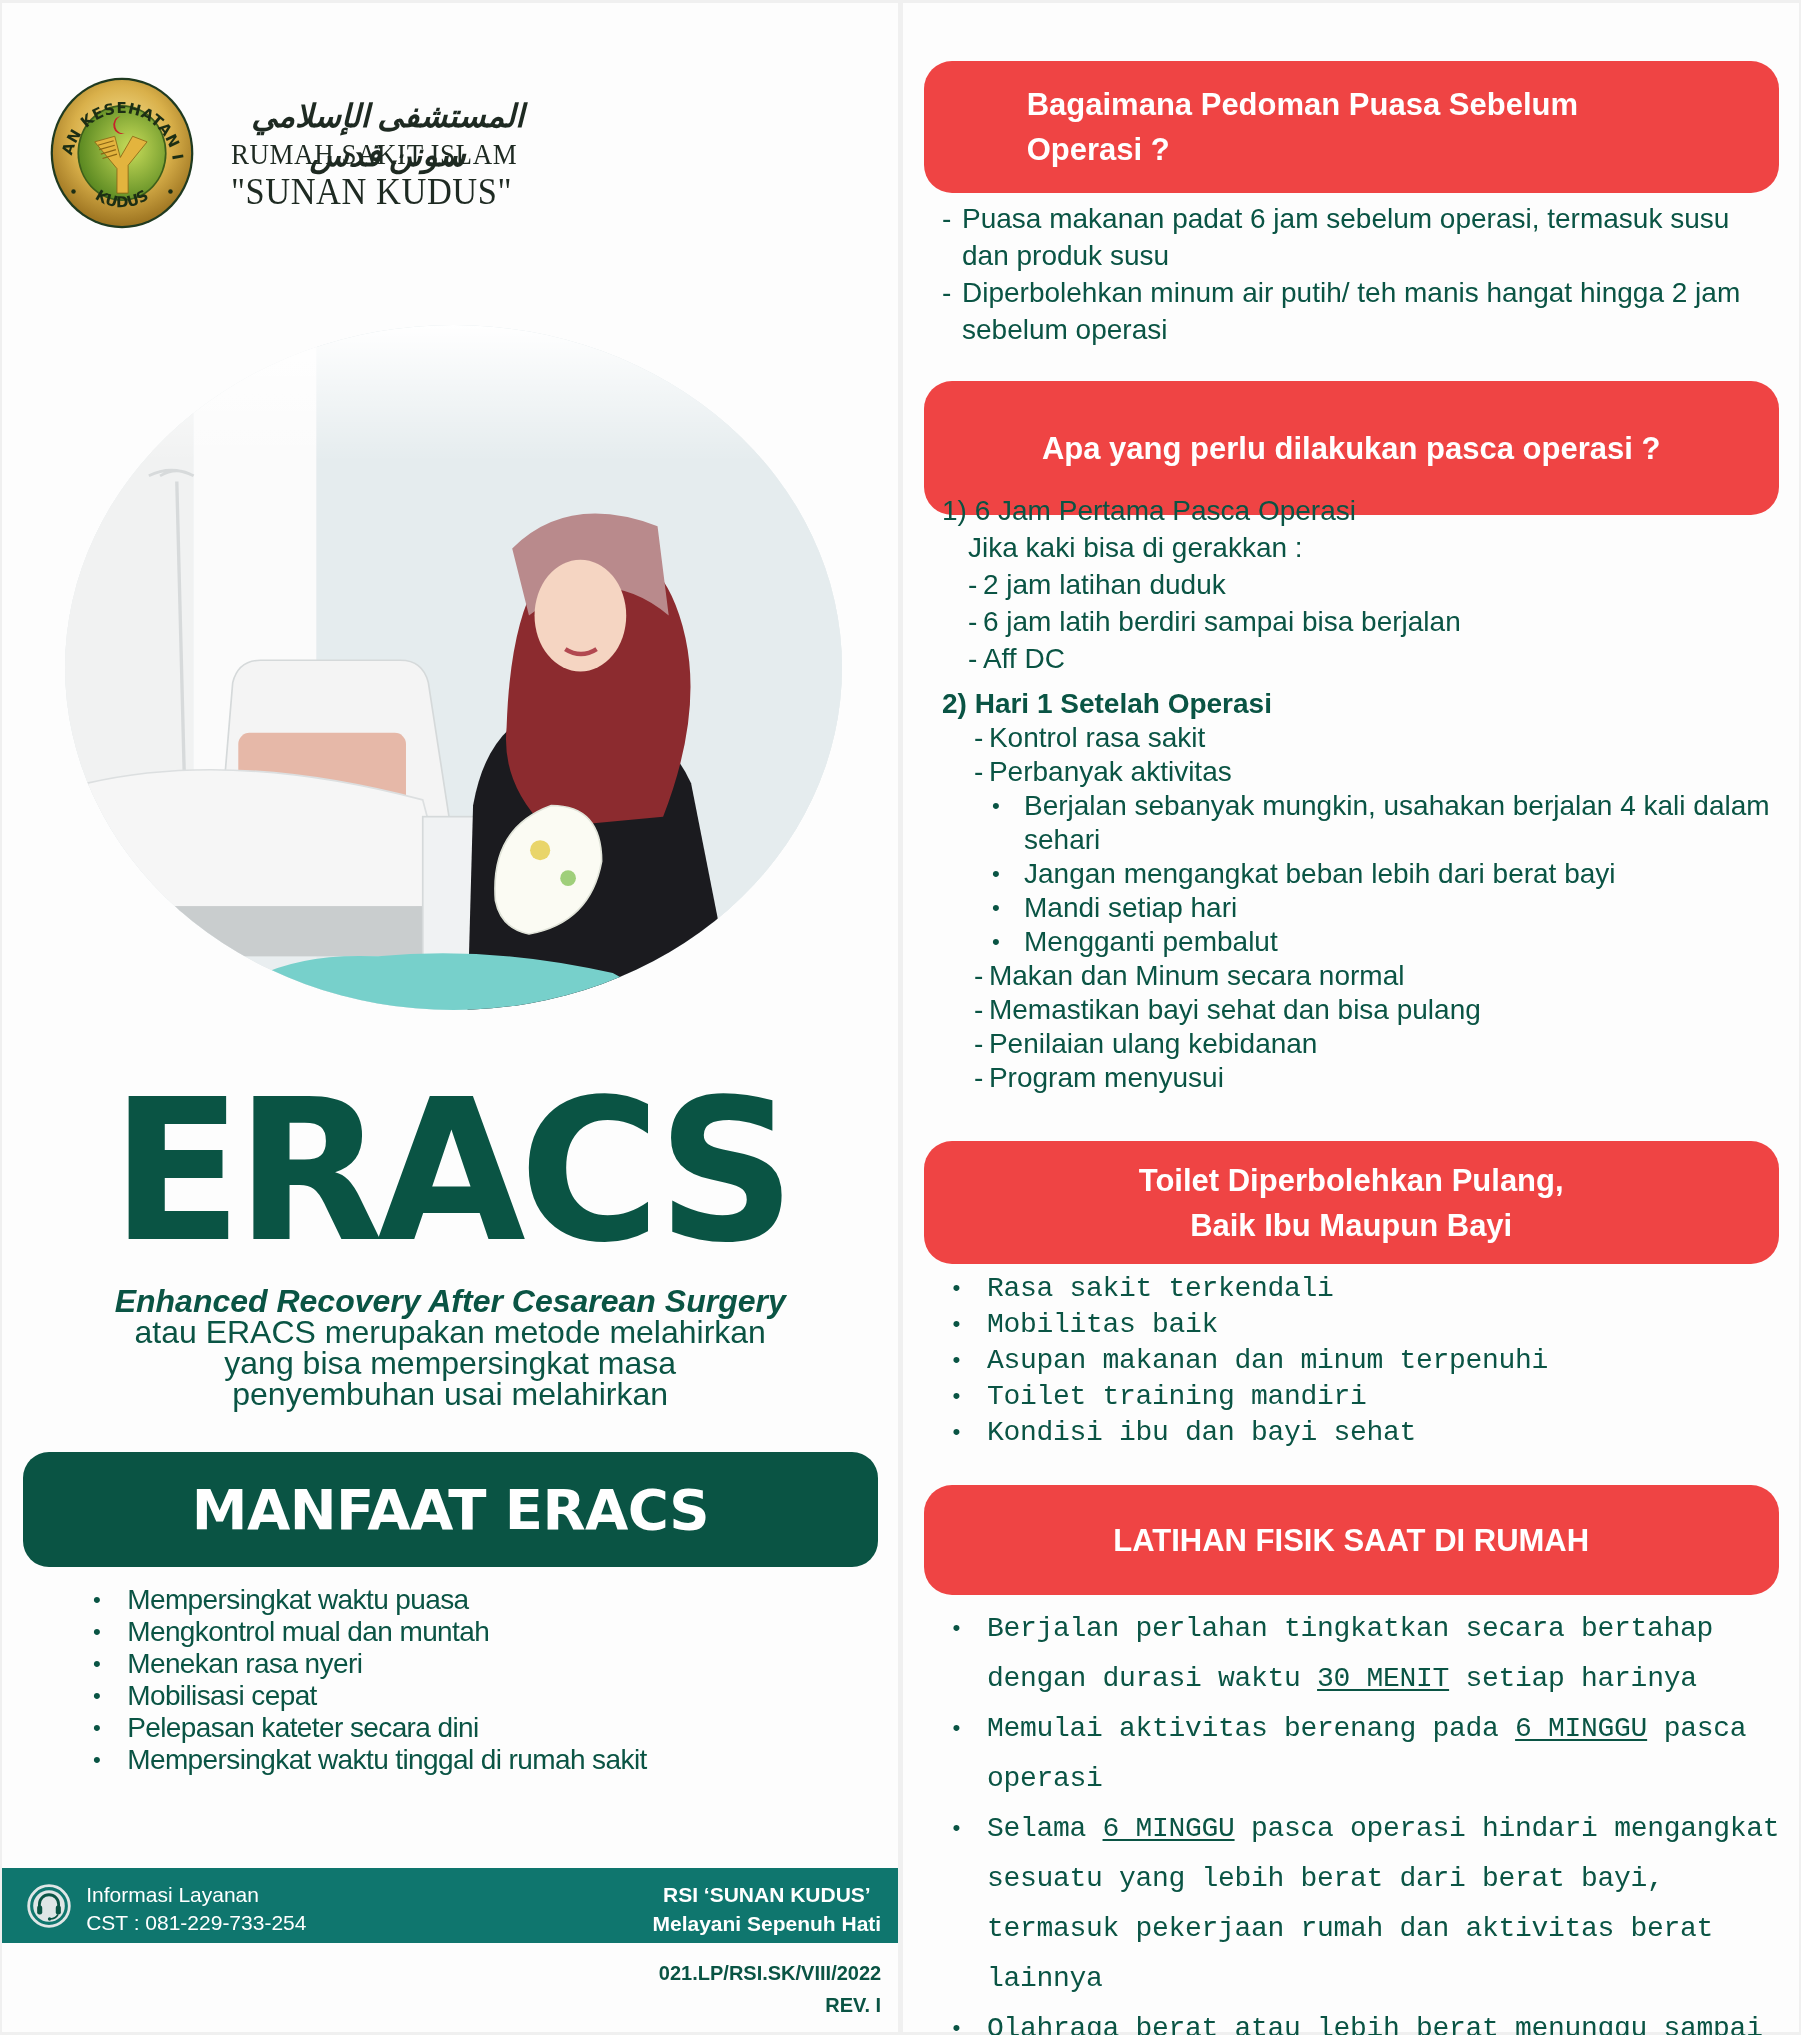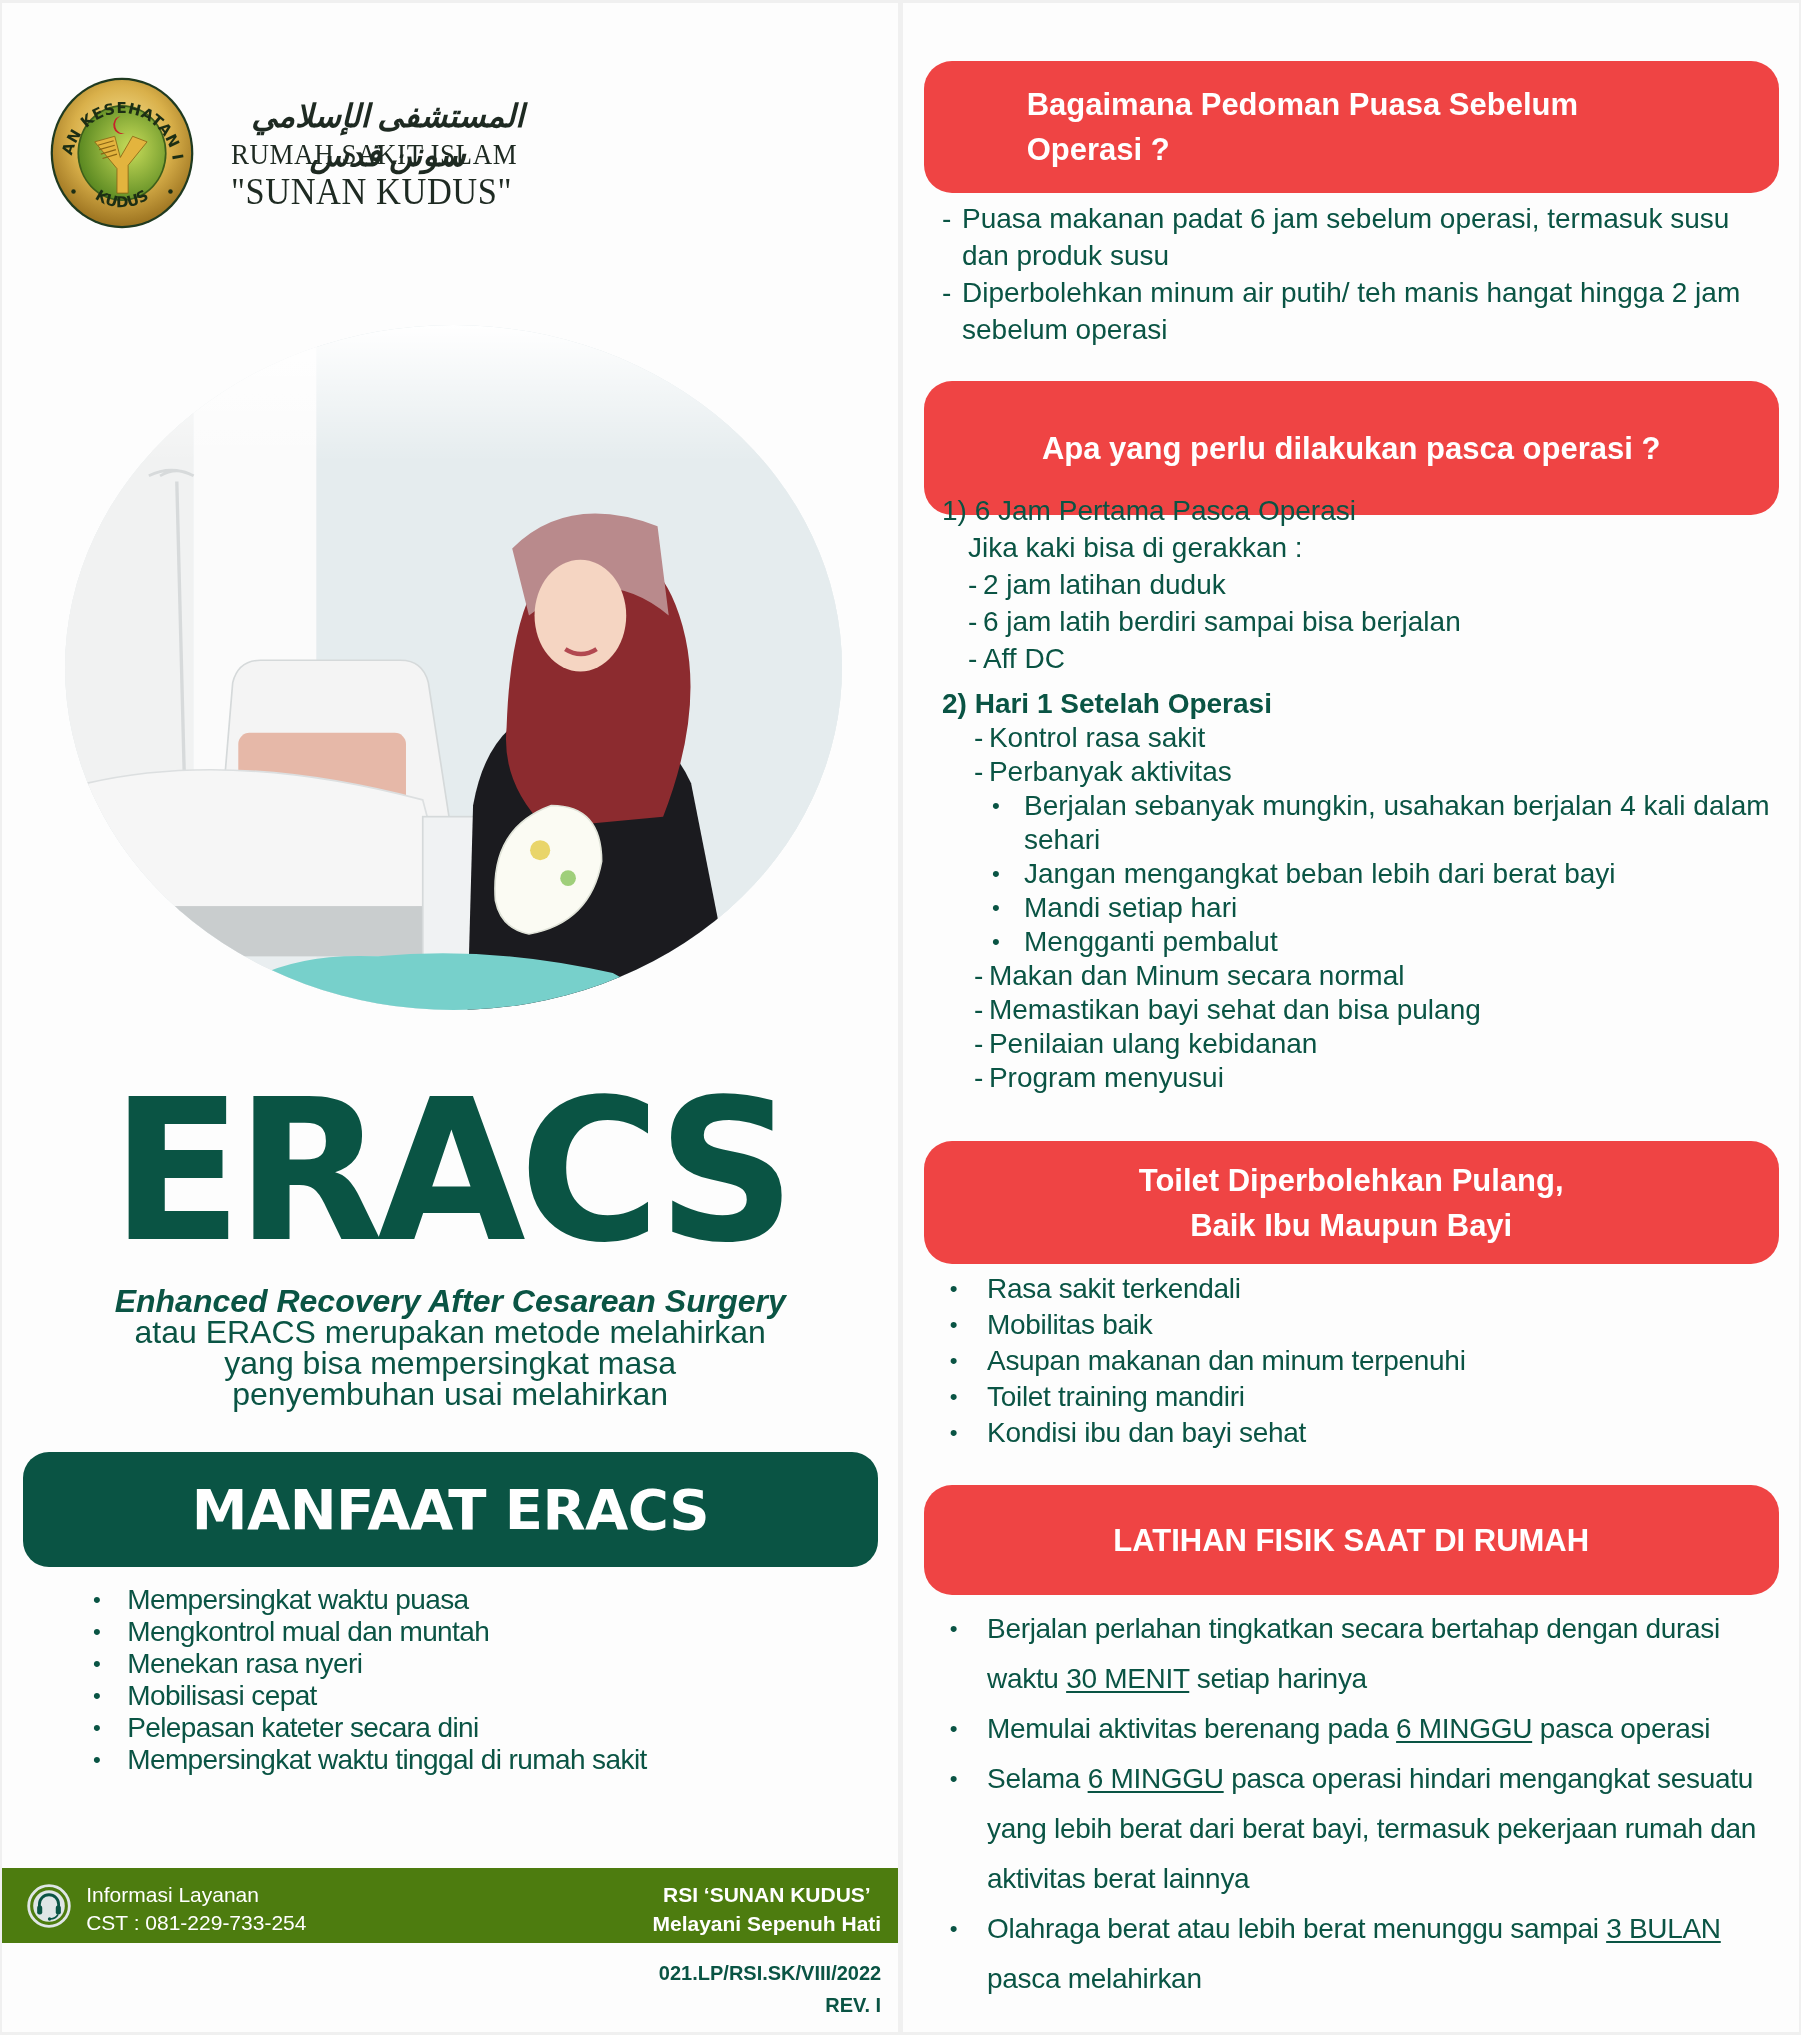--- a/index.html
+++ b/index.html
@@ -31,21 +31,21 @@
   .desc .line { display: block; }
 
   .manfaat-box { position: absolute; left: 20.7px; top: 1449px; width: 855px; height: 115px; background: #0a5444; border-radius: 26px;
                  display: flex; align-items: center; justify-content: center; }
   .manfaat-title { color: #fff; font-weight: bold; font-size: 56px; letter-spacing: -0.6px; font-family: "DejaVu Sans", sans-serif; }
 
   .manfaat-list { position: absolute; left: 84px; top: 1581px; list-style: none; }
   .manfaat-list li { font-size: 28px; line-height: 32px; color: #0a5444; position: relative; padding-left: 41px; letter-spacing: -0.6px; }
   .manfaat-list li::before { content: "•"; position: absolute; left: 6.7px; top: 0; font-size: 22.3px; }
 
-  .footer-bar { position: absolute; left: 0; top: 1865px; width: 896px; height: 75px; background: #4d7c0f; color: #fff; }
+  .footer-bar { position: absolute; left: 0; top: 1865px; width: 896px; height: 75px; background: #0f766e; color: #fff; }
   .footer-icon { position: absolute; left: 24.6px; top: 15.6px; width: 44px; height: 44px; }
   .footer-info { position: absolute; left: 84px; top: 12.3px; font-size: 21px; line-height: 28px; }
   .footer-brand { position: absolute; right: 17px; top: 11.2px; text-align: center; font-weight: bold; font-size: 21px; line-height: 29px; }
   .doc-code { position: absolute; right: 17px; top: 1954px; text-align: right; font-weight: bold; font-size: 20px; line-height: 32px; color: #0a5444; }
 
   
   .sec-head { position: absolute; left: 20.7px; width: 855px; background: #ef4444; border-radius: 28px; color: #fff;
               font-weight: bold; font-size: 31px; line-height: 45px; display: flex; align-items: center; }
   .sec-head.center { justify-content: center; text-align: center; }
   .sec-head .txt { display: block; }
@@ -65,21 +65,21 @@
   .b2 .dash { padding-left: 26px; position: relative; }
   .b2 .dash span.mark { margin-right: 5.6px; }
   .b2b { left: 39px; top: 684px; line-height: 34px; }
   .b2b .num { font-weight: bold; }
   .b2b .dash { padding-left: 32px; }
   .b2b .dash .mark { margin-right: 5.6px; }
   .b2b .bul { padding-left: 82px; position: relative; width: 838px; }
   .b2b .bul::before { content: "•"; position: absolute; left: 50px; font-size: 22.3px; }
 
   .b3 { left: 39px; top: 1268px; line-height: 36px; list-style: none; }
-  .b3 li, .b4 li { position: relative; padding-left: 45px; letter-spacing: -0.3px; }
+  .b3 li, .b4 li { position: relative; padding-left: 45px; letter-spacing: -0.3px; font-family: Liberation Mono, monospace; }
   .b3 li::before, .b4 li::before { content: "•"; position: absolute; left: 7.8px; font-size: 22.3px; }
   .b4 { left: 39px; top: 1601px; line-height: 50px; list-style: none; width: 849px; }
   .b4 u { text-decoration: underline; text-decoration-thickness: 1.7px; text-underline-offset: 3.4px; }
 </style>
 </head>
 <body>
 
 <div class="page page-left">
 
   <div class="logo-wrap">

